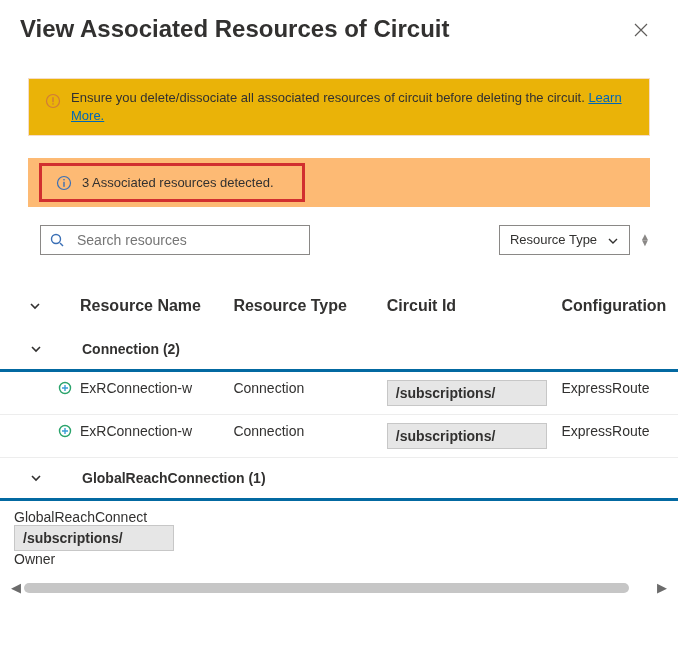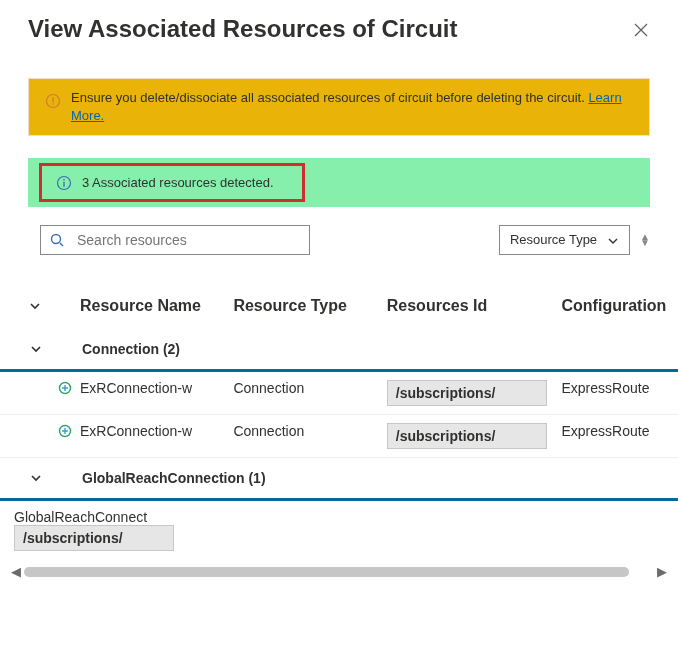--- a/index.html
+++ b/index.html
@@ -8,21 +8,21 @@
     font-family: "Segoe UI", Arial, sans-serif;
     font-size: 13px;
     color: #323130;
     background: #fff;
     width: 678px;
   }
   .header {
     display: flex;
     align-items: center;
     justify-content: space-between;
-    padding: 14px 24px 10px 28px;
+    padding: 14px 24px 10px 20px;
   }
   .header h1 {
     font-size: 24px;
     font-weight: 600;
     margin: 0;
   }
   .close-icon {
     cursor: pointer;
     font-size: 16px;
     color: #605e5c;
@@ -38,21 +38,21 @@
     line-height: 1.4;
   }
   .banner-warn .icon {
     color: #d07b3a;
     flex: 0 0 auto;
     margin-top: 2px;
   }
   .banner-warn a { color: #0067b8; }
   .banner-info {
     margin: 22px 28px 0 28px;
-    background: #86efac;
+    background: #fdba74;
     padding: 8px 12px 8px 14px;
     display: flex;
     gap: 10px;
     align-items: center;
   }
   .banner-info .icon { color: #3a6fb5; }
   .banner-info.highlight { outline: 3px solid #d12f2f; }
   .highlight-wrap { width: 260px; }
   .toolbar {
     display: flex;
@@ -221,21 +221,21 @@
 <div class="table-wrap">
   <div class="table-head">
     <div class="col-chevron chev">
       <svg width="12" height="12" viewBox="0 0 12 12">
           <path d="M2 4 L6 8 L10 4" stroke="#323130" stroke-width="1.6" fill="none"></path>
         </svg>
     </div>
     <div class="col-icon"></div>
     <div class="col-name">Resource Name</div>
     <div class="col-type">Resource Type</div>
-    <div class="col-id">Resources Id</div>
+    <div class="col-id">Circuit Id</div>
     <div class="col-conf">Configuration</div>
   </div>
 
   <div class="group-head">
     <div class="col-chevron chev">
       <svg width="12" height="12" viewBox="0 0 12 12">
           <path d="M2 4 L6 8 L10 4" stroke="#323130" stroke-width="1.6" fill="none"></path>
         </svg>
     </div>
     <div class="col-icon"></div>
@@ -282,20 +282,21 @@
     <div>GlobalReachConnection (1)</div>
   </div>
   <div class="row">
     <div class="col-chevron"></div>
     <div class="col-icon"></div>
     <div class="col-name"></div>
     <div class="col-type">GlobalReachConnect</div>
     <div class="col-id">
         <div class="id-box">/subscriptions/</div>
       </div>
+    <div class="col-conf">Owner</div>
   </div>
 </div>
 
 <div class="scrollbar">
   <div class="arrow">◀</div>
   <div class="track"></div>
   <div class="arrow">▶</div>
 </div>
 
 </body></html>

